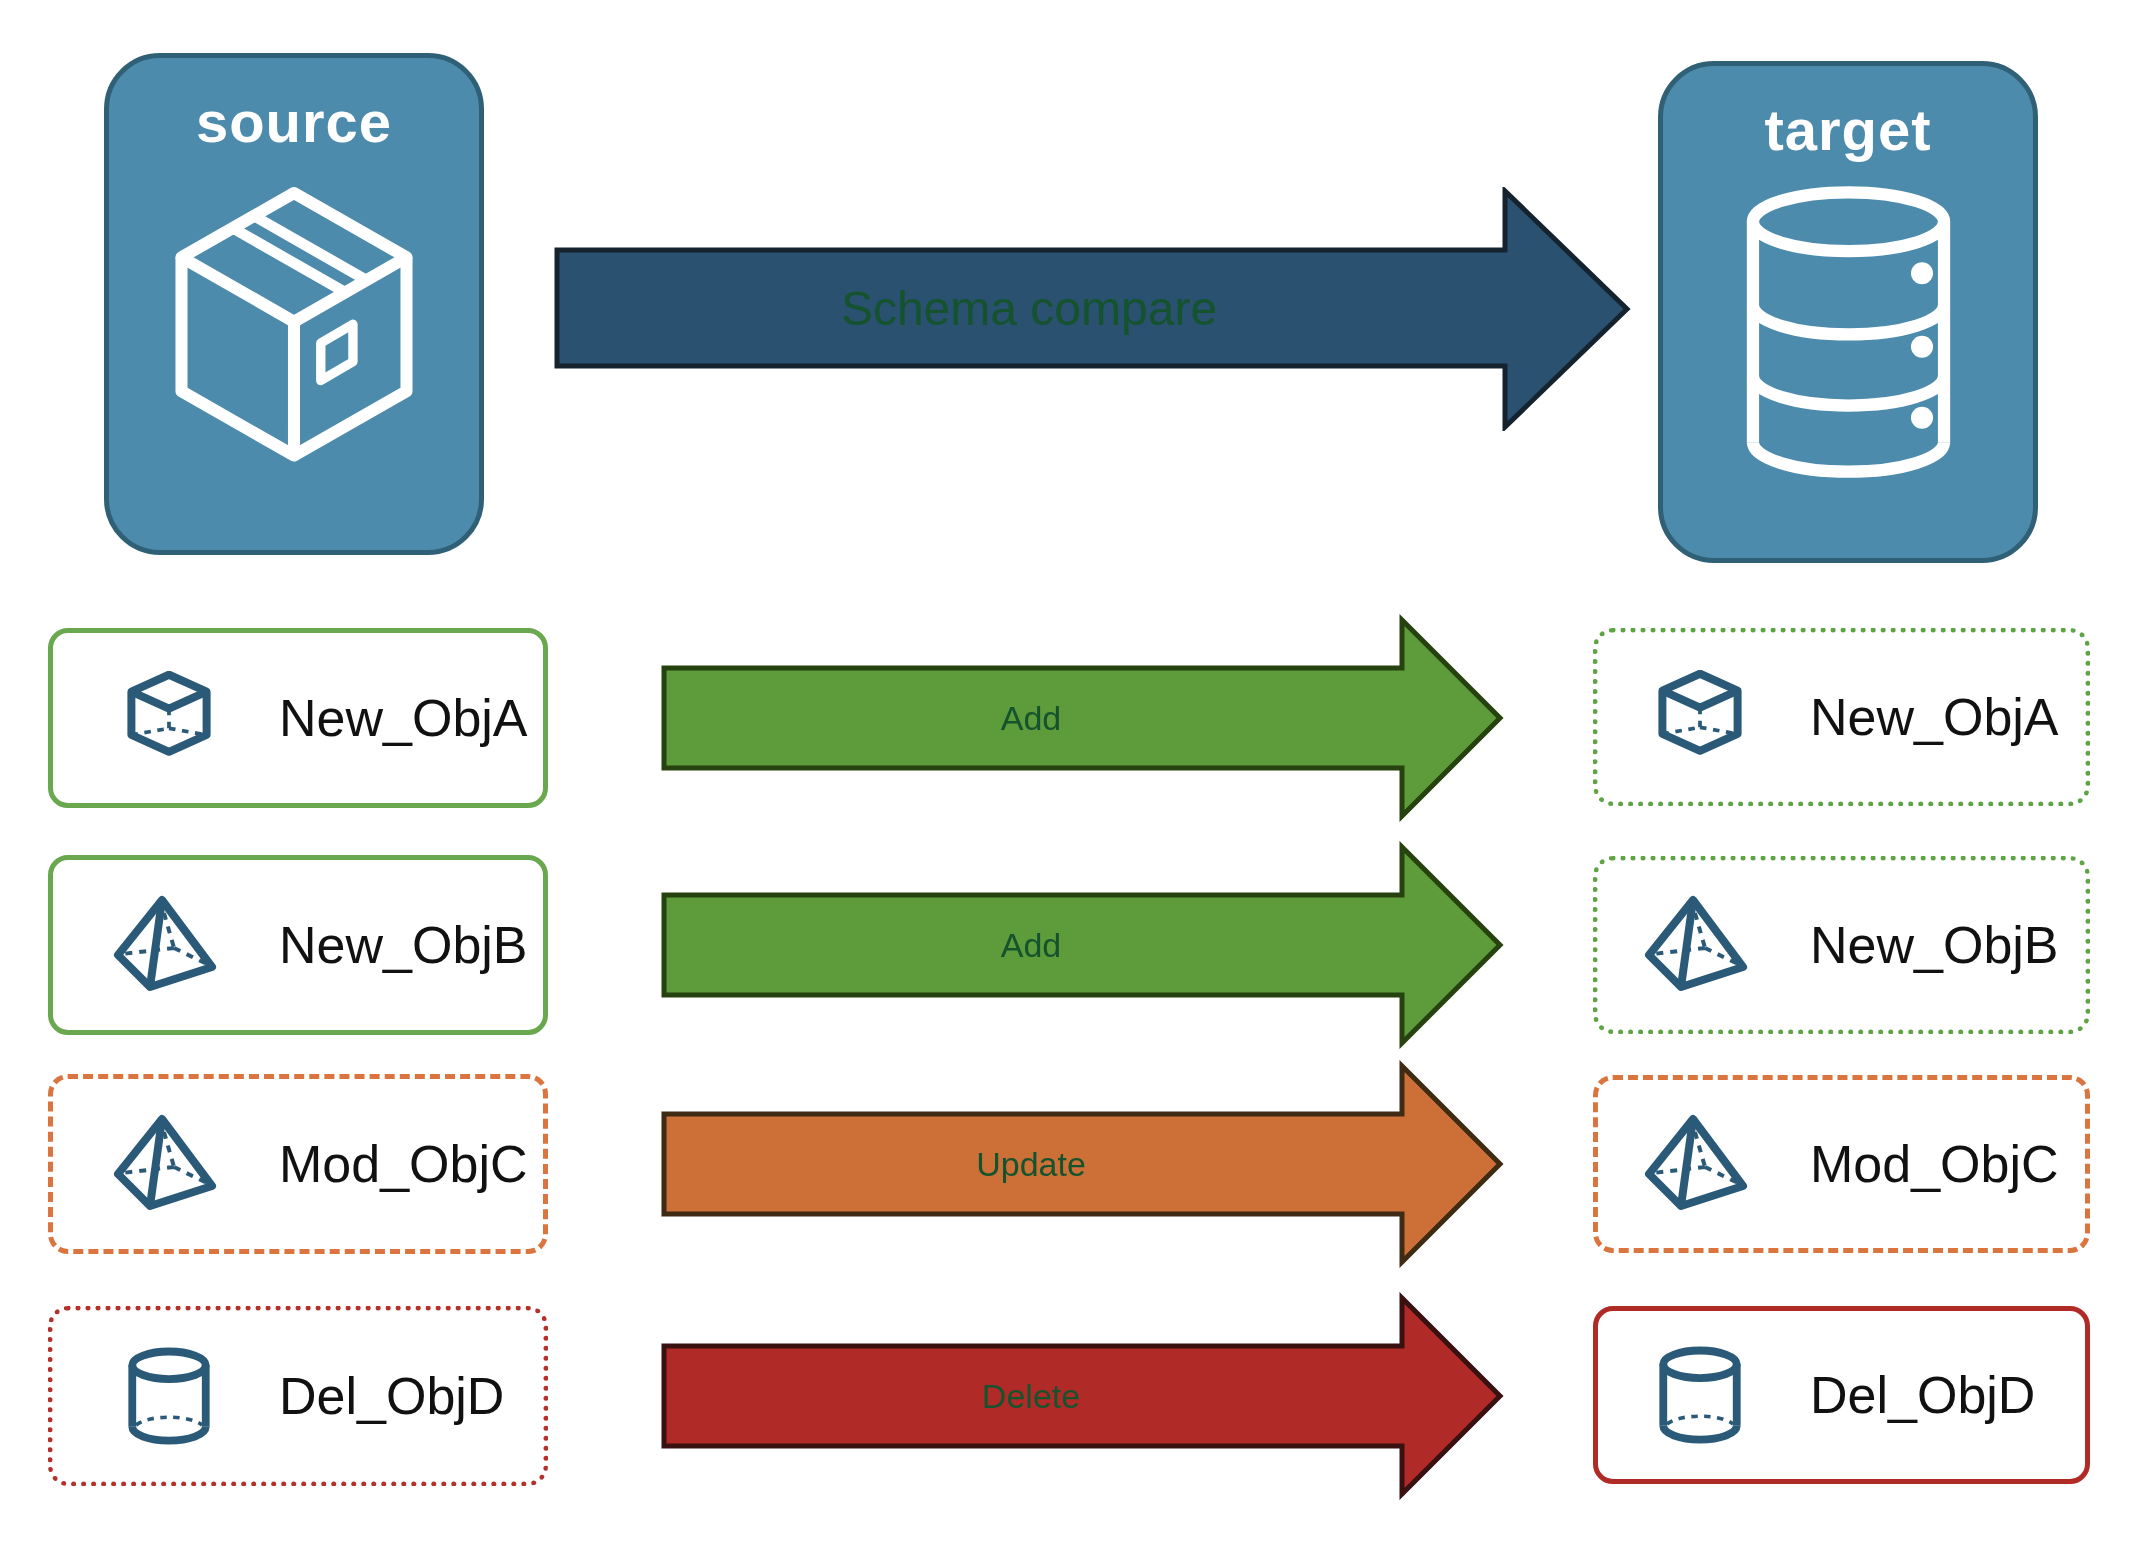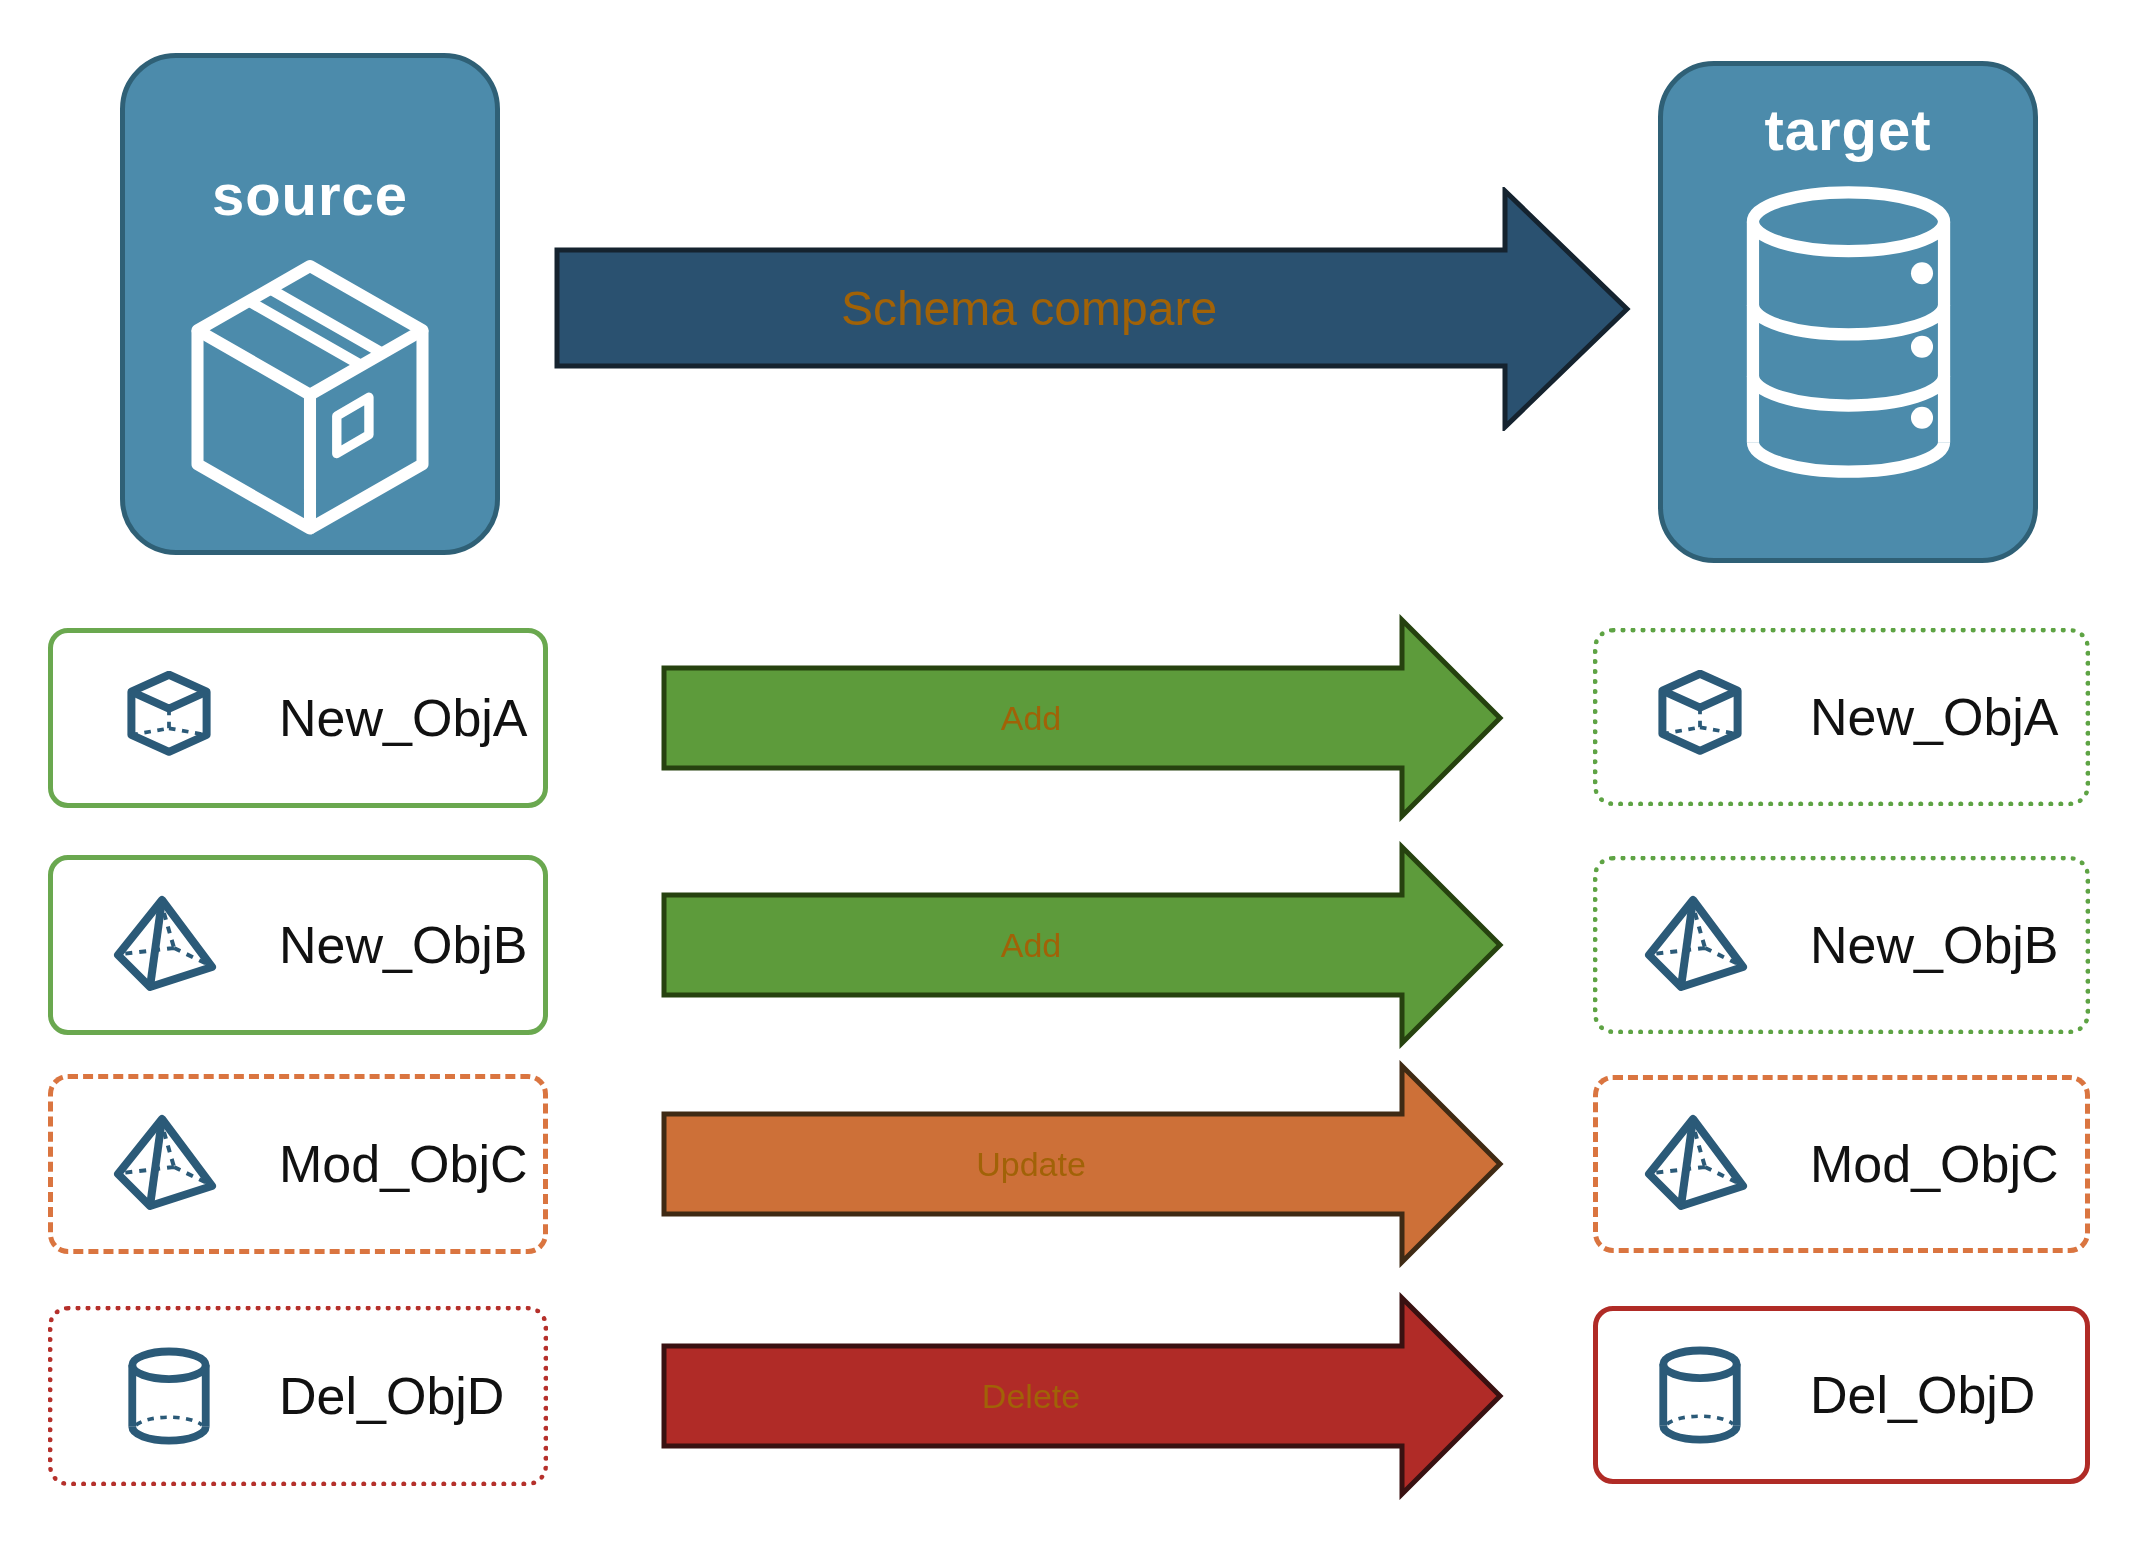--- a/index.html
+++ b/index.html
@@ -10,28 +10,28 @@
   
   .panel{
     position:absolute;top:53px;width:380px;height:502px;box-sizing:border-box;
     background:var(--panel-fill);border:5px solid var(--panel-border);border-radius:56px;
     display:flex;flex-direction:column;align-items:center;
   }
   .panel-title{
     margin-top:30px;font-size:58px;font-weight:bold;color:#ffffff;letter-spacing:1px;
   }
   .panel-icon{margin-top:22px;color:#ffffff;}
-  #source-panel{left:120px;justify-content:flex-end;}
+  #source-panel{left:104px;}
   #target-panel{left:1658px;margin-top:8px;}
   
   .arrow-wrap{position:absolute;}
   .arrow-wrap svg{display:block;}
   .arrow-label{
     position:absolute;display:flex;align-items:center;justify-content:center;
-    color:#a16207;
+    color:#14532d;
   }
   #schema-arrow{left:553px;top:187px;width:1078px;height:244px;}
   #schema-arrow .arrow-label{left:0;top:63px;width:952px;height:116px;font-size:48px;}
   .flow-arrow{left:660px;width:845px;height:208px;}
   .flow-arrow .arrow-label{left:0;top:54px;width:742px;height:100px;font-size:34px;}
   #arrow-row-0{top:614px;}
   #arrow-row-1{top:841px;}
   #arrow-row-2{top:1060px;}
   #arrow-row-3{top:1292px;}
   .poly-schema{fill:var(--schema-arrow-fill);stroke:var(--schema-arrow-border);stroke-width:5;}

